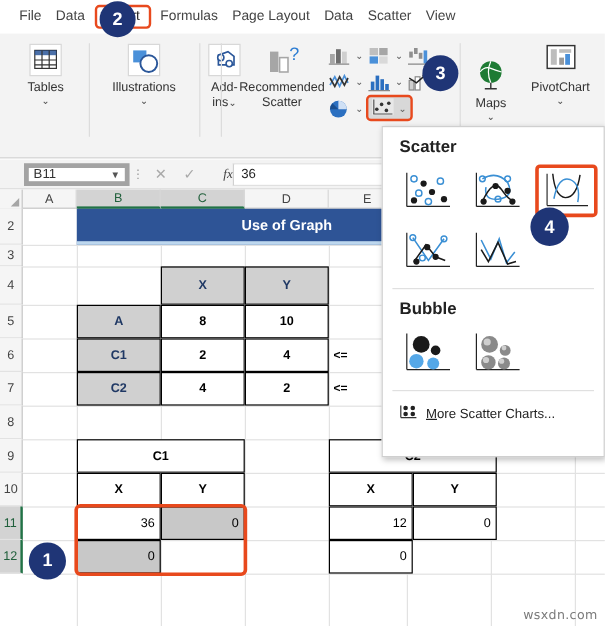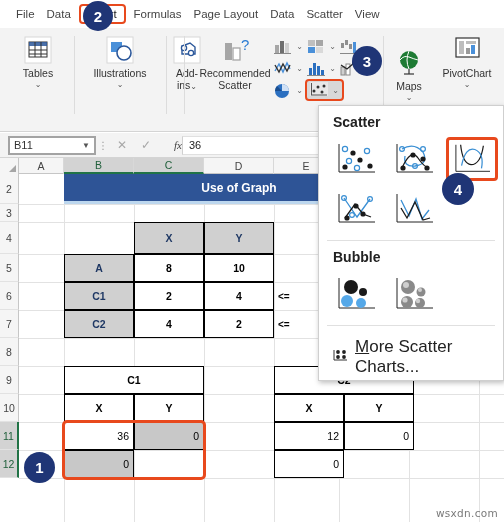--- a/index.html
+++ b/index.html
@@ -64,22 +64,22 @@
     font-family:"Liberation Sans", sans-serif;
   }
 
   
   .fbar {
     position:absolute; left:0; top:133px; width:504px; height:25px;
     background:#f3f3f3; display:flex; align-items:center;
     border-bottom:1px solid #d4d4d4;
   }
   .namebox {
-    margin-left:8px; width:88px; height:19px; background:#fff;
-    border:2px solid #a3a3a3; display:flex; align-items:center;
+    margin-left:20px; width:88px; height:19px; background:#fff;
+    border:4px solid #a3a3a3; display:flex; align-items:center;
     padding:0 4px; font-size:11px; color:#333;
   }
   .namebox .nb-car { margin-left:auto; font-size:8px; color:#555; }
   .fb-dots { width:14px; text-align:center; color:#999; font-size:10px; }
   .fb-btn { width:24px; text-align:center; color:#a8a8a8; font-size:12px; }
   .fb-fx { width:24px; text-align:right; color:#444; font-size:11px; font-style:italic; font-family:"Liberation Serif", serif;}
   .fb-input {
     flex:1; height:19px; background:#fff; border:1px solid #e0e0e0;
     border-left:1px solid #d0d0d0;
     display:flex; align-items:center; padding-left:6px;
@@ -159,21 +159,21 @@
   .dd-title { font-size:14px; font-weight:bold; color:#222; padding:8px 0 4px 14px; }
   .dd-row { display:flex; padding:2px 0 2px 8px; }
   .dd-item {
     width:52px; height:44px; margin:1px 3px;
     display:flex; align-items:center; justify-content:center;
   }
   .dd-item.selected { border:3px solid #e8491d; border-radius:4px; }
   .dd-div { height:1px; background:#e0e0e0; margin:6px 8px; }
   .dd-more {
     display:flex; align-items:center; gap:7px;
-    padding:5px 0 0 14px; font-size:17px; color:#222;
+    padding:5px 0 0 14px; font-size:11px; color:#222;
   }
   .dd-more .u { text-decoration:underline; }
 
   .wm {
     position:absolute; right:6px; bottom:3px;
     font-size:10.5px; color:#7a7a7a; letter-spacing:.3px;
     font-family:"DejaVu Sans", sans-serif;
   }
 </style>
 </head>

